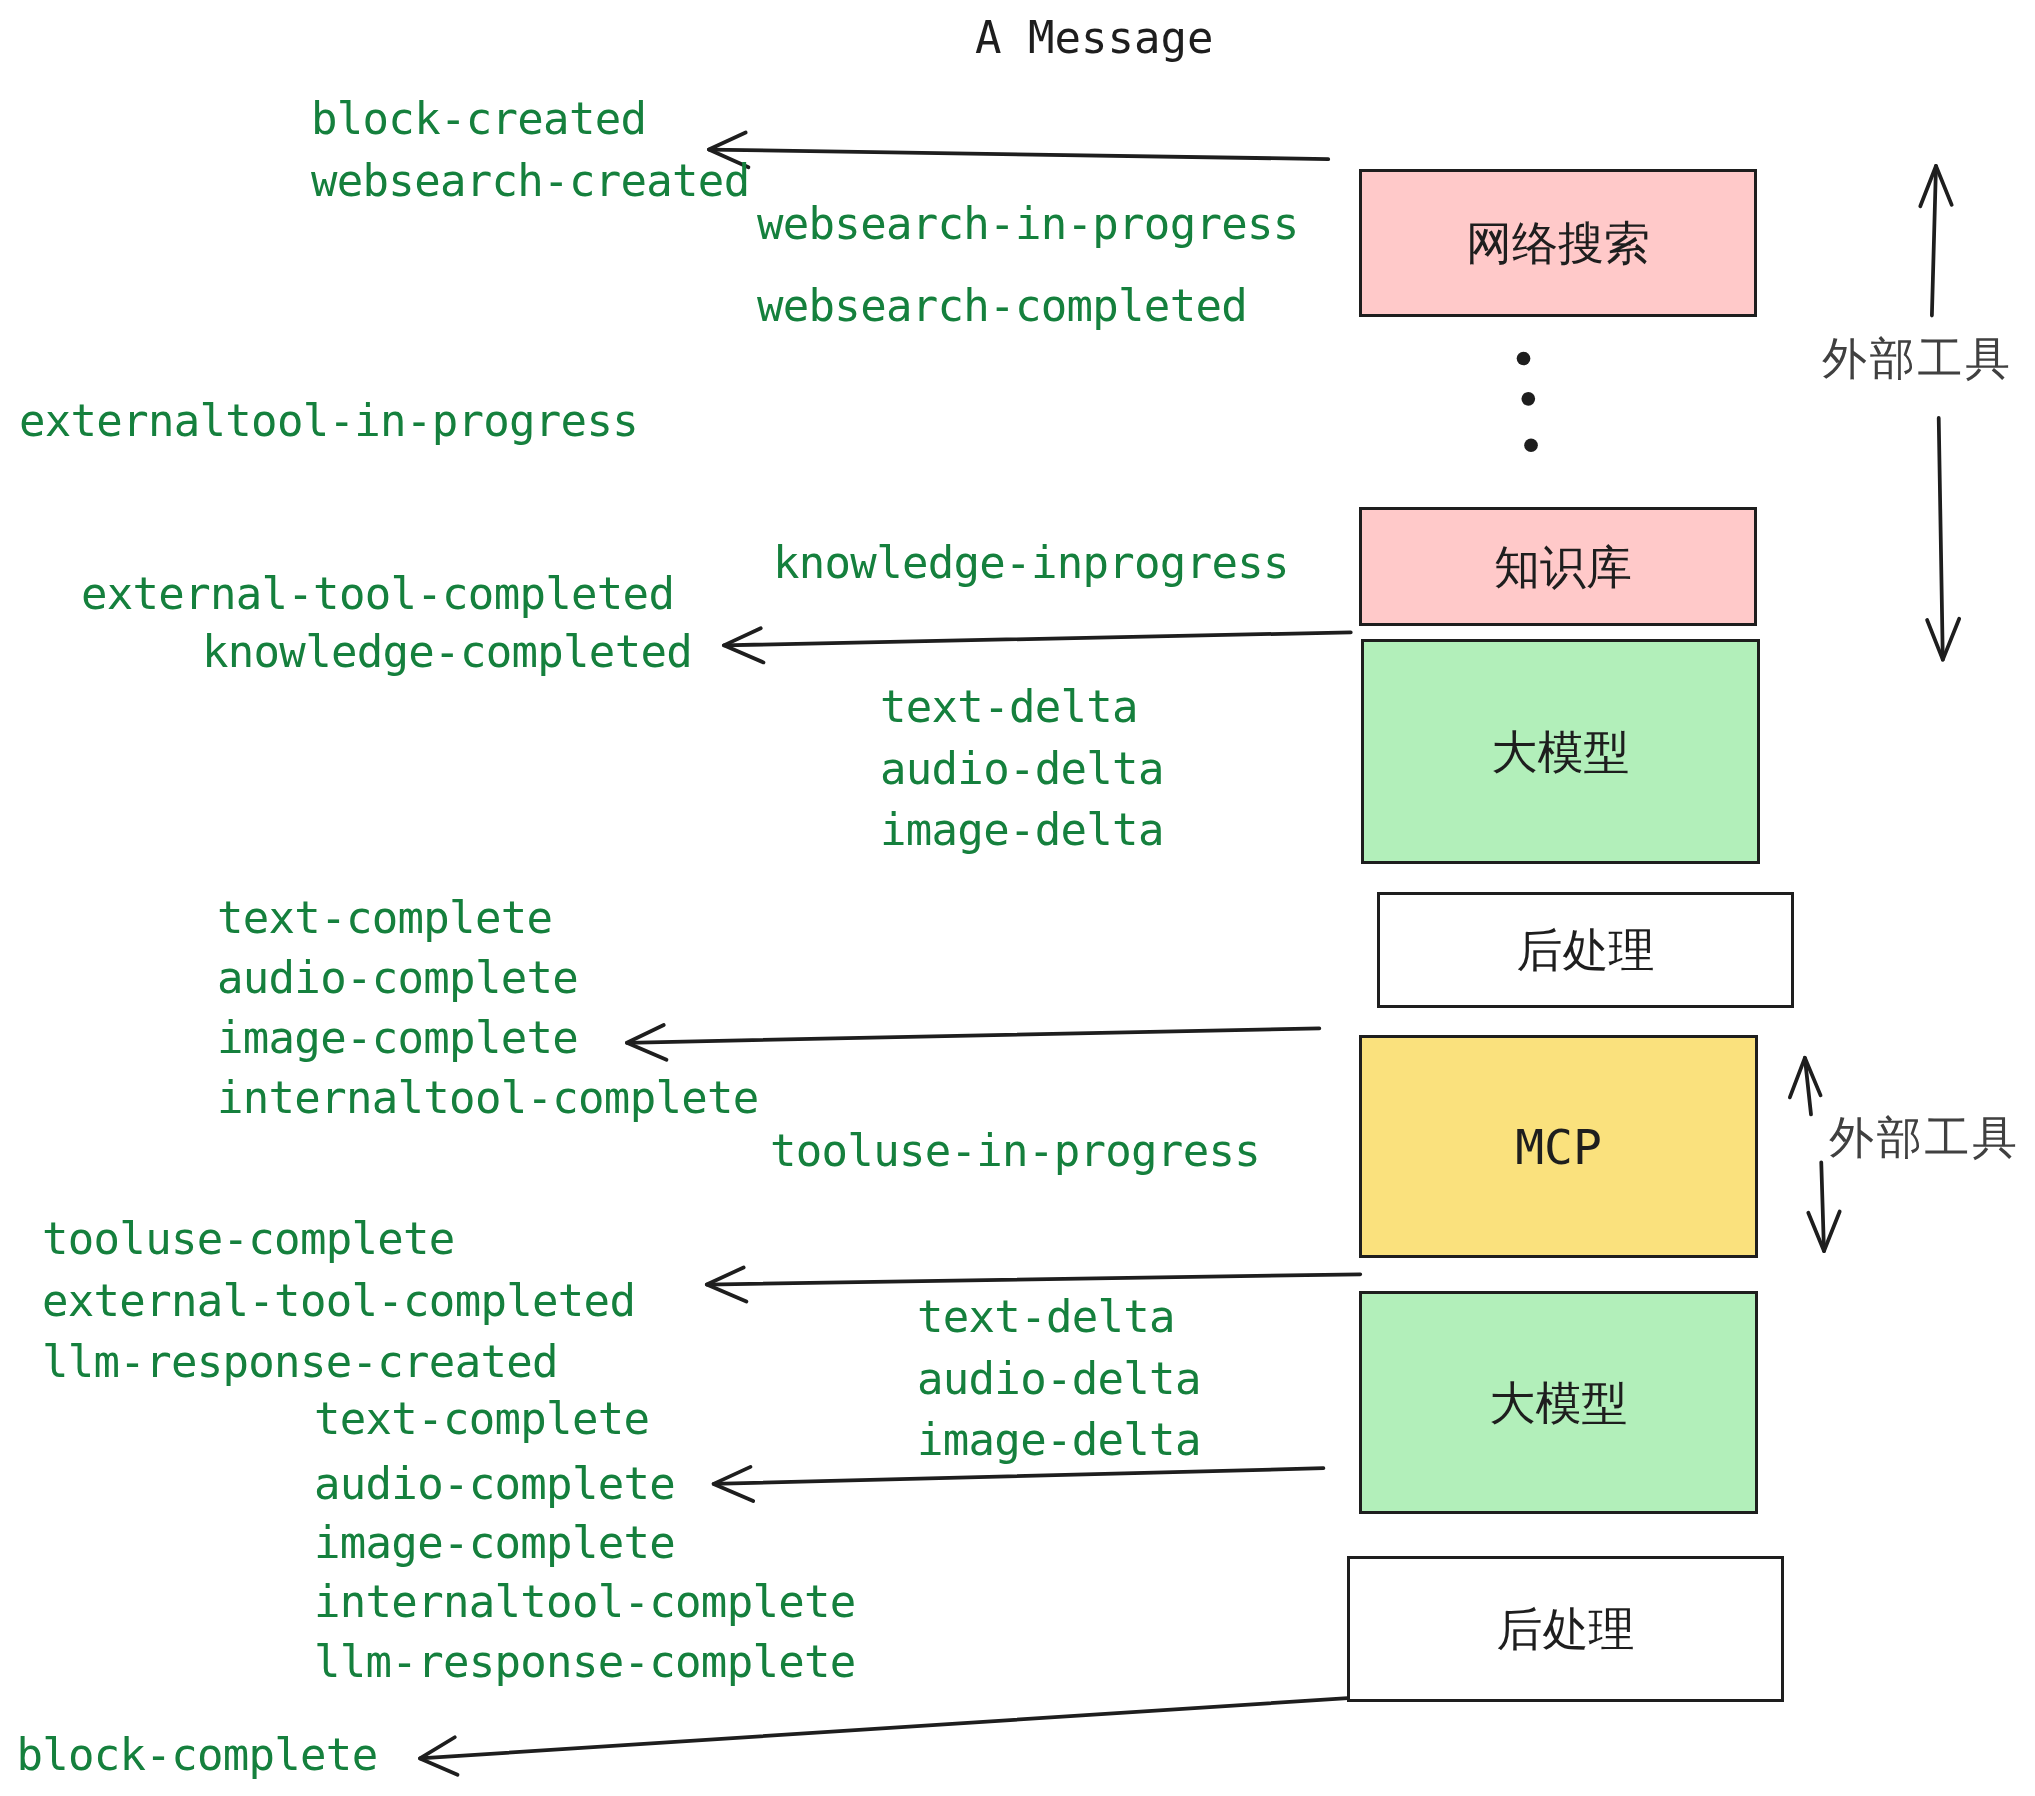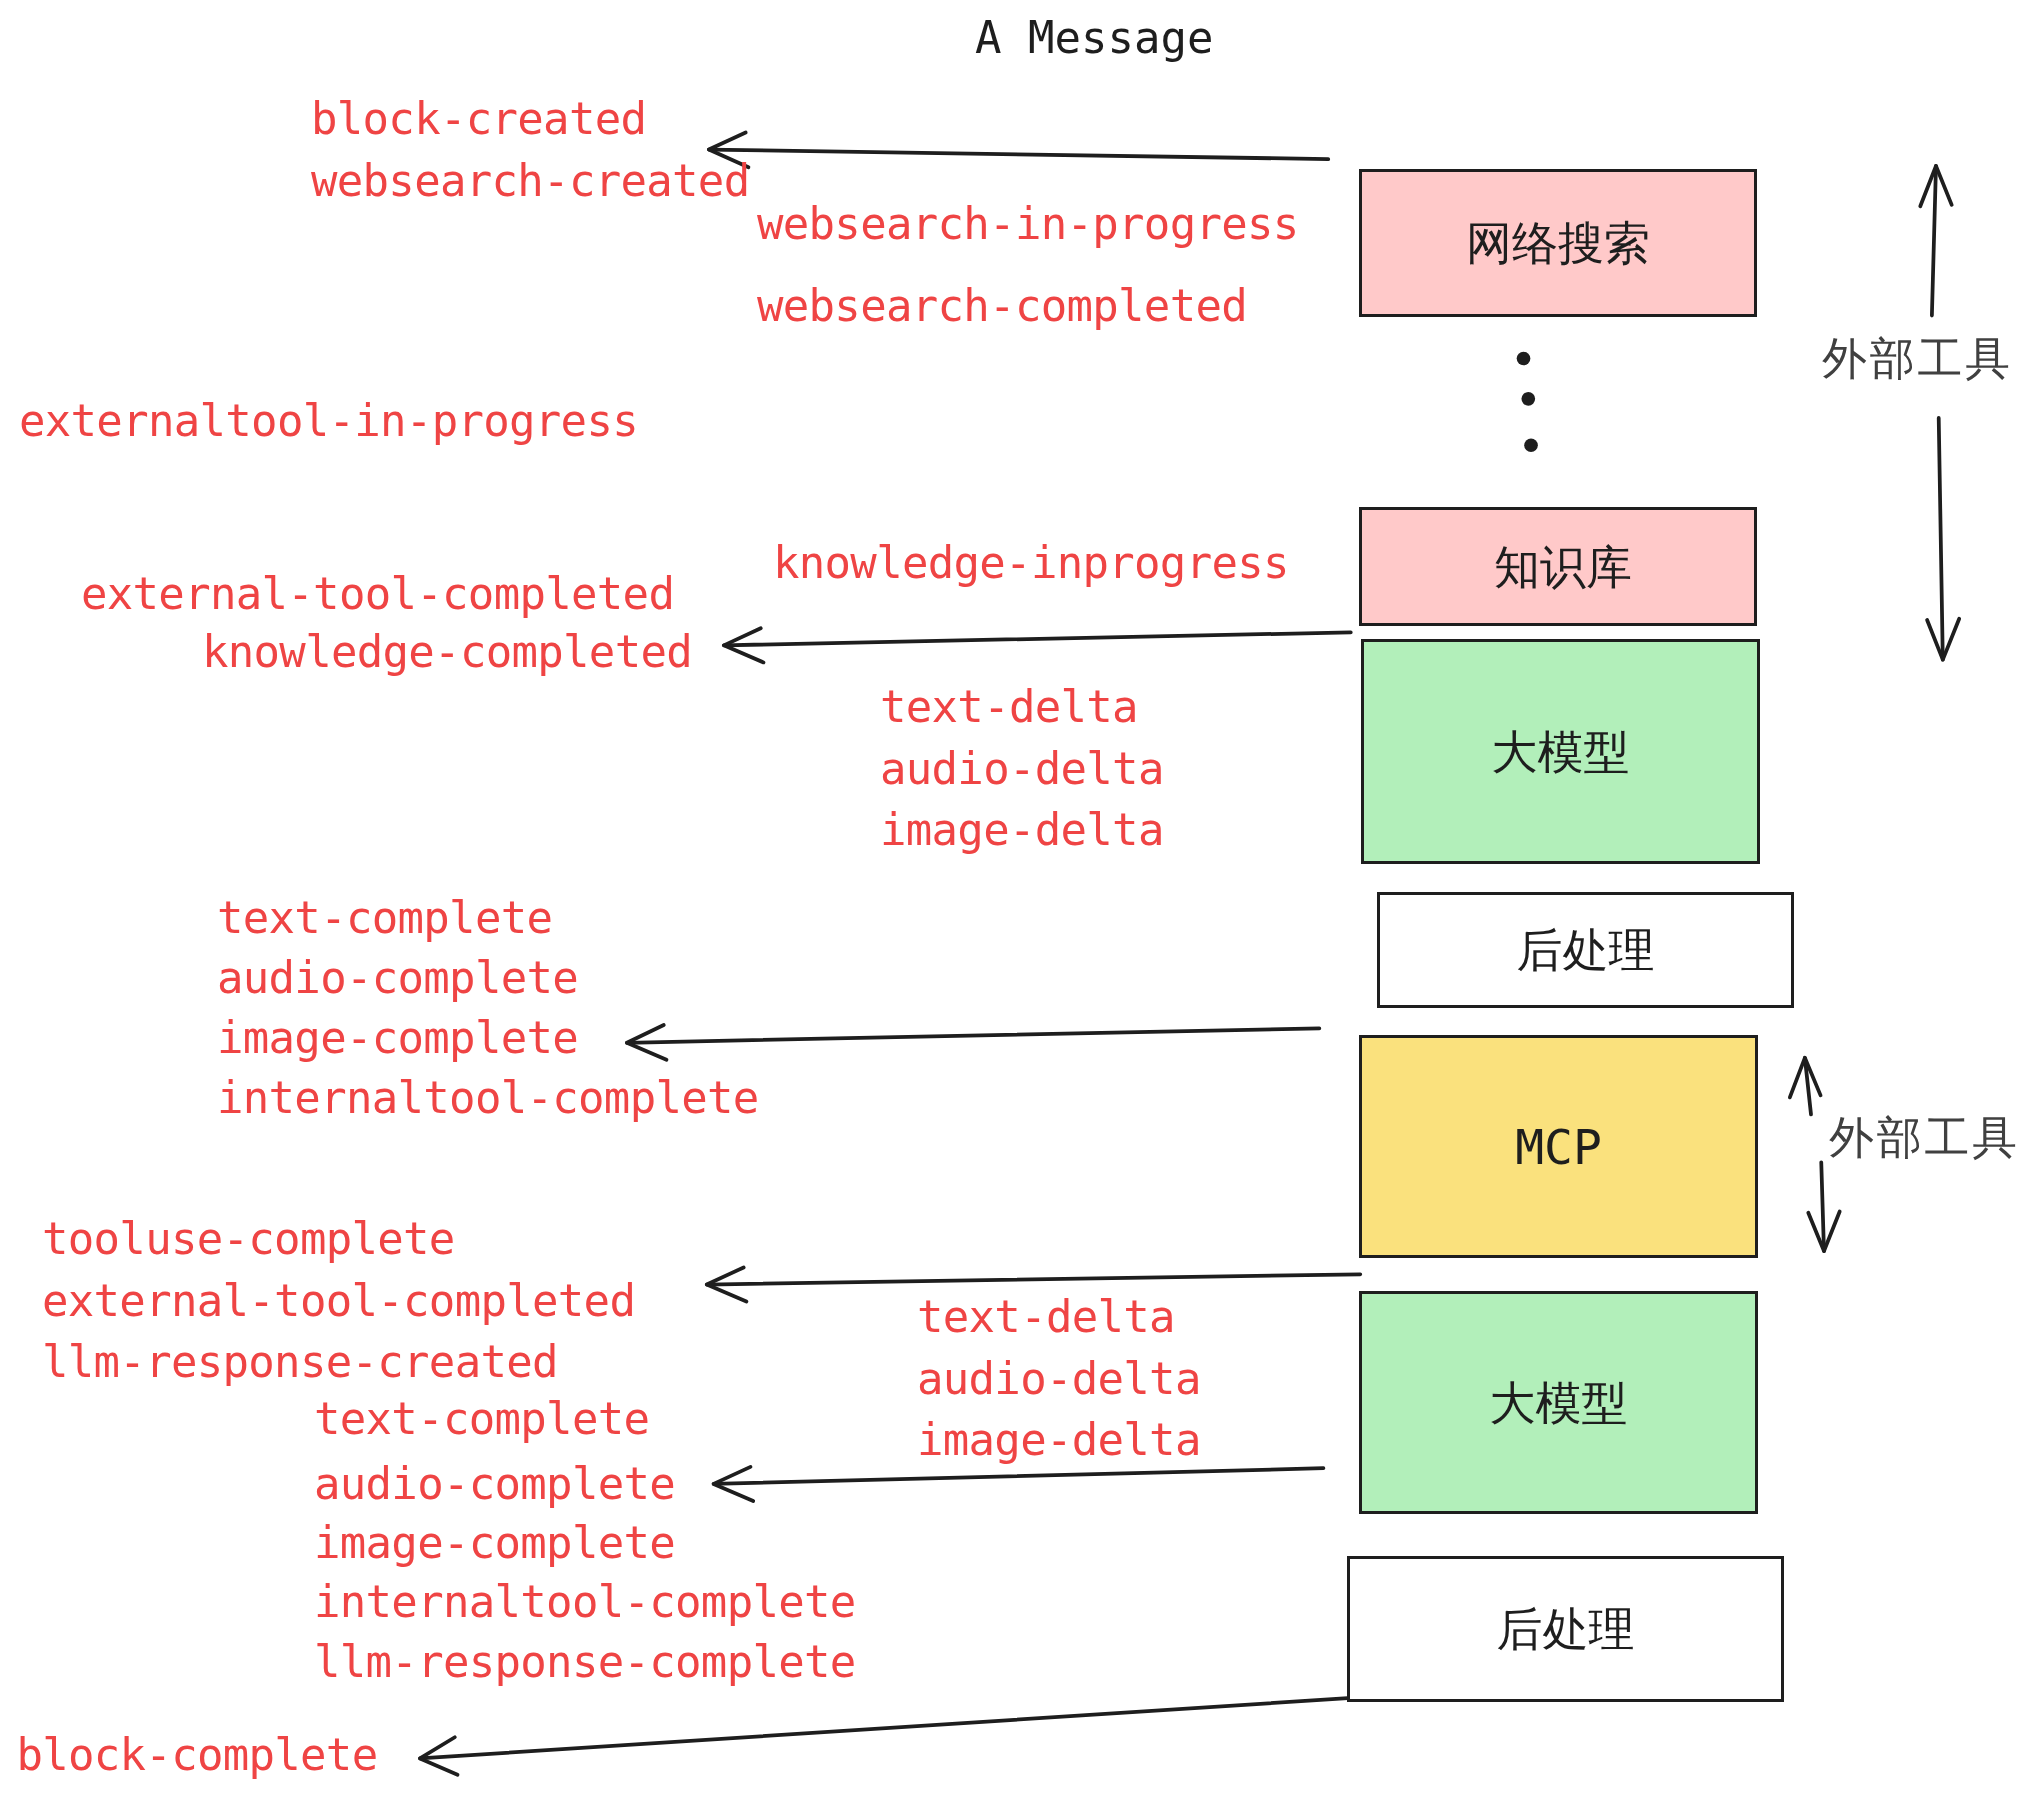--- a/index.html
+++ b/index.html
@@ -8,21 +8,21 @@
     width:2035px;
     height:1796px;
     background:#ffffff;
     font-family:"DejaVu Sans Mono", monospace;
     color:#1e1e1e;
     overflow:hidden;
   }
   .evt{
     position:absolute;
     font:44px/1.05 "DejaVu Sans Mono", monospace;
-    color:#ef4444;
+    color:#15803d;
     white-space:nowrap;
     letter-spacing:-0.7px;
   }
   .title{
     position:absolute;
     font:44px/1.05 "DejaVu Sans Mono", monospace;
     color:#1e1e1e;
     white-space:nowrap;
   }
   .box{
@@ -148,20 +148,21 @@
 
   <div class="evt" style="left:880px; top:684px;">text-delta</div>
   <div class="evt" style="left:880px; top:746px;">audio-delta</div>
   <div class="evt" style="left:880px; top:807px;">image-delta</div>
 
   <div class="evt" style="left:217px;  top:895px;">text-complete</div>
   <div class="evt" style="left:217px;  top:955px;">audio-complete</div>
   <div class="evt" style="left:217px;  top:1015px;">image-complete</div>
   <div class="evt" style="left:217px;  top:1075px;">internaltool-complete</div>
 
+  <div class="evt" style="left:770px; top:1128px;">tooluse-in-progress</div>
 
   <div class="evt" style="left:42px;   top:1216px;">tooluse-complete</div>
   <div class="evt" style="left:42px;   top:1278px;">external-tool-completed</div>
   <div class="evt" style="left:42px;   top:1339px;">llm-response-created</div>
 
   <div class="evt" style="left:917px; top:1294px;">text-delta</div>
   <div class="evt" style="left:917px; top:1356px;">audio-delta</div>
   <div class="evt" style="left:917px; top:1417px;">image-delta</div>
 
   <div class="evt" style="left:314px;  top:1396px;">text-complete</div>

